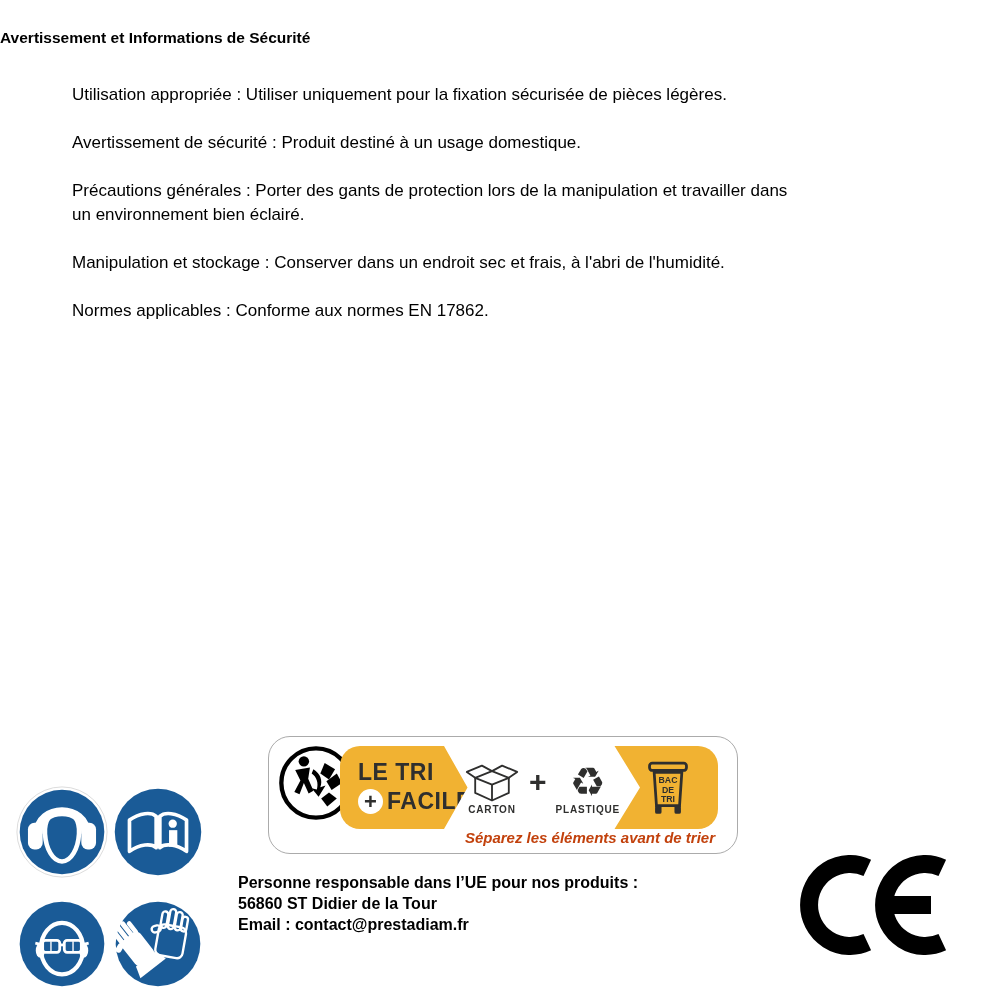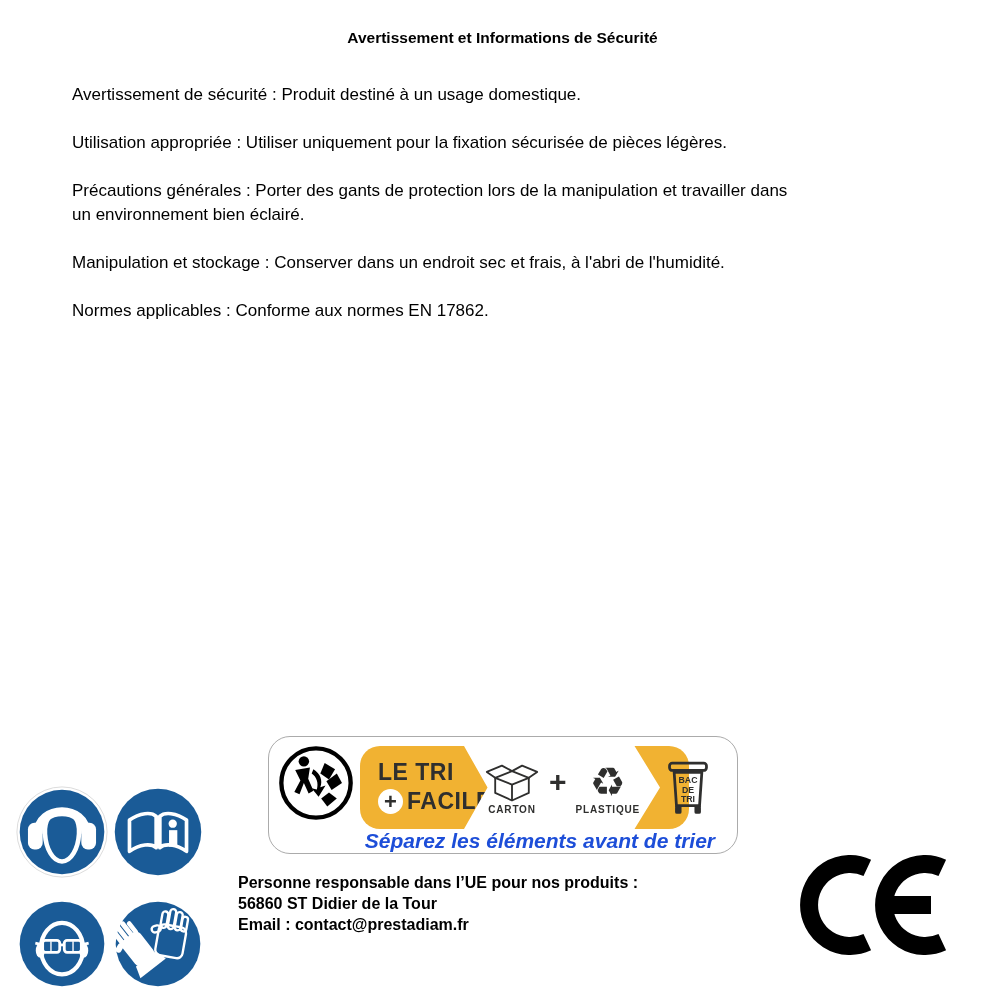--- a/index.html
+++ b/index.html
@@ -3,21 +3,21 @@
 <meta charset="utf-8">
 <style>
   * { margin:0; padding:0; box-sizing:border-box; }
   html,body { background:#fff; }
   .page {
     position:relative; width:1005px; height:1005px; background:#fff;
     font-family:"Liberation Sans", sans-serif; color:#000; overflow:hidden;
   }
   .title {
     position:absolute; top:29px; left:0; right:0;
-    text-align:center; font-weight:bold; font-size:15.5px;
+    text-align:left; font-weight:bold; font-size:15.5px;
   }
   .content {
     position:absolute; left:72px; top:83px; width:905px;
     font-size:17px; line-height:24px;
   }
   .content p { margin-bottom:24px; white-space:pre-wrap; }
 
   
   .icon-grid {
     position:absolute; left:16px; top:786px;
@@ -27,21 +27,21 @@
   .icon-grid svg { width:92px; height:92px; display:block; }
 
   
   .fr-label { position:absolute; left:269px; top:750px; font-weight:bold; font-size:14.5px; }
   .banner {
     position:absolute; left:268px; top:736px; width:470px; height:118px;
     background:#fff; border:1.5px solid #ababab; border-radius:22px;
   }
   .triman { position:absolute; left:8px; top:5px; width:78px; height:82px; }
   .yellow-band {
-    position:absolute; left:91px; top:9px; width:329px; height:83px;
+    position:absolute; left:71px; top:9px; width:378px; height:83px;
     background:#F1B232; border-radius:20px;
   }
   .letri { position:absolute; left:18px; top:13px; color:#2F2F2E; font-weight:bold; }
   .letri-line1 { font-size:23px; letter-spacing:.5px; line-height:26px; }
   .letri-line2 { display:flex; align-items:center; gap:4px; margin-top:3px; }
   .plus-circle {
     width:25px; height:25px; border-radius:50%; background:#fff; color:#2F2F2E;
     display:flex; align-items:center; justify-content:center;
     font-size:22px; font-weight:bold; line-height:1;
   }
@@ -52,21 +52,21 @@
     display:flex; align-items:center; justify-content:center; gap:9px;
     padding-left:26px; padding-right:26px;
   }
   .material { display:flex; flex-direction:column; align-items:center; gap:1px; }
   .material-label { font-size:10px; font-weight:bold; letter-spacing:.8px; color:#2F2F2E; }
   .material-plus { font-size:30px; font-weight:bold; color:#2F2F2E; margin-top:-12px; }
   .recycle-glyph { font-size:40px; line-height:42px; color:#2F2F2E; }
   .bin { position:absolute; left:304px; top:7px; width:48px; height:70px; }
   .instruction {
     position:absolute; right:22px; top:92px; font-style:italic; font-weight:bold;
-    font-size:21px; color:#1d4ed8;
+    font-size:15px; color:#c2410c;
   }
 
   
   .responsible {
     position:absolute; left:238px; top:872px; width:530px; 
     font-weight:bold; font-size:16px; line-height:21px;
   }
 
   
   .ce { position:absolute; left:800px; top:855px; width:180px; height:100px; }
@@ -75,22 +75,22 @@
   .ce .e-letter { left:75px; }
 </style>
 </head>
 <body>
 
 <div class="page">
 
   <div class="title">Avertissement et Informations de Sécurité</div>
 
   <div class="content">
+    <p>Utilisation appropriée : Utiliser uniquement pour la fixation sécurisée de pièces légères.</p>
     <p>Avertissement de sécurité : Produit destiné à un usage domestique.</p>
-    <p>Utilisation appropriée : Utiliser uniquement pour la fixation sécurisée de pièces légères.</p>
     <p>Précautions générales : Porter des gants de protection lors de la manipulation et travailler dans
 un environnement bien éclairé.</p>
     <p>Manipulation et stockage : Conserver dans un endroit sec et frais, à l'abri de l'humidité.</p>
     <p>Normes applicables : Conforme aux normes EN 17862.</p>
   </div>
 
   <div class="icon-grid">
 
     <svg viewBox="0 0 100 100">
       <circle cx="50" cy="50" r="49" fill="none" stroke="#d9d9d9" stroke-width="1"></circle>

